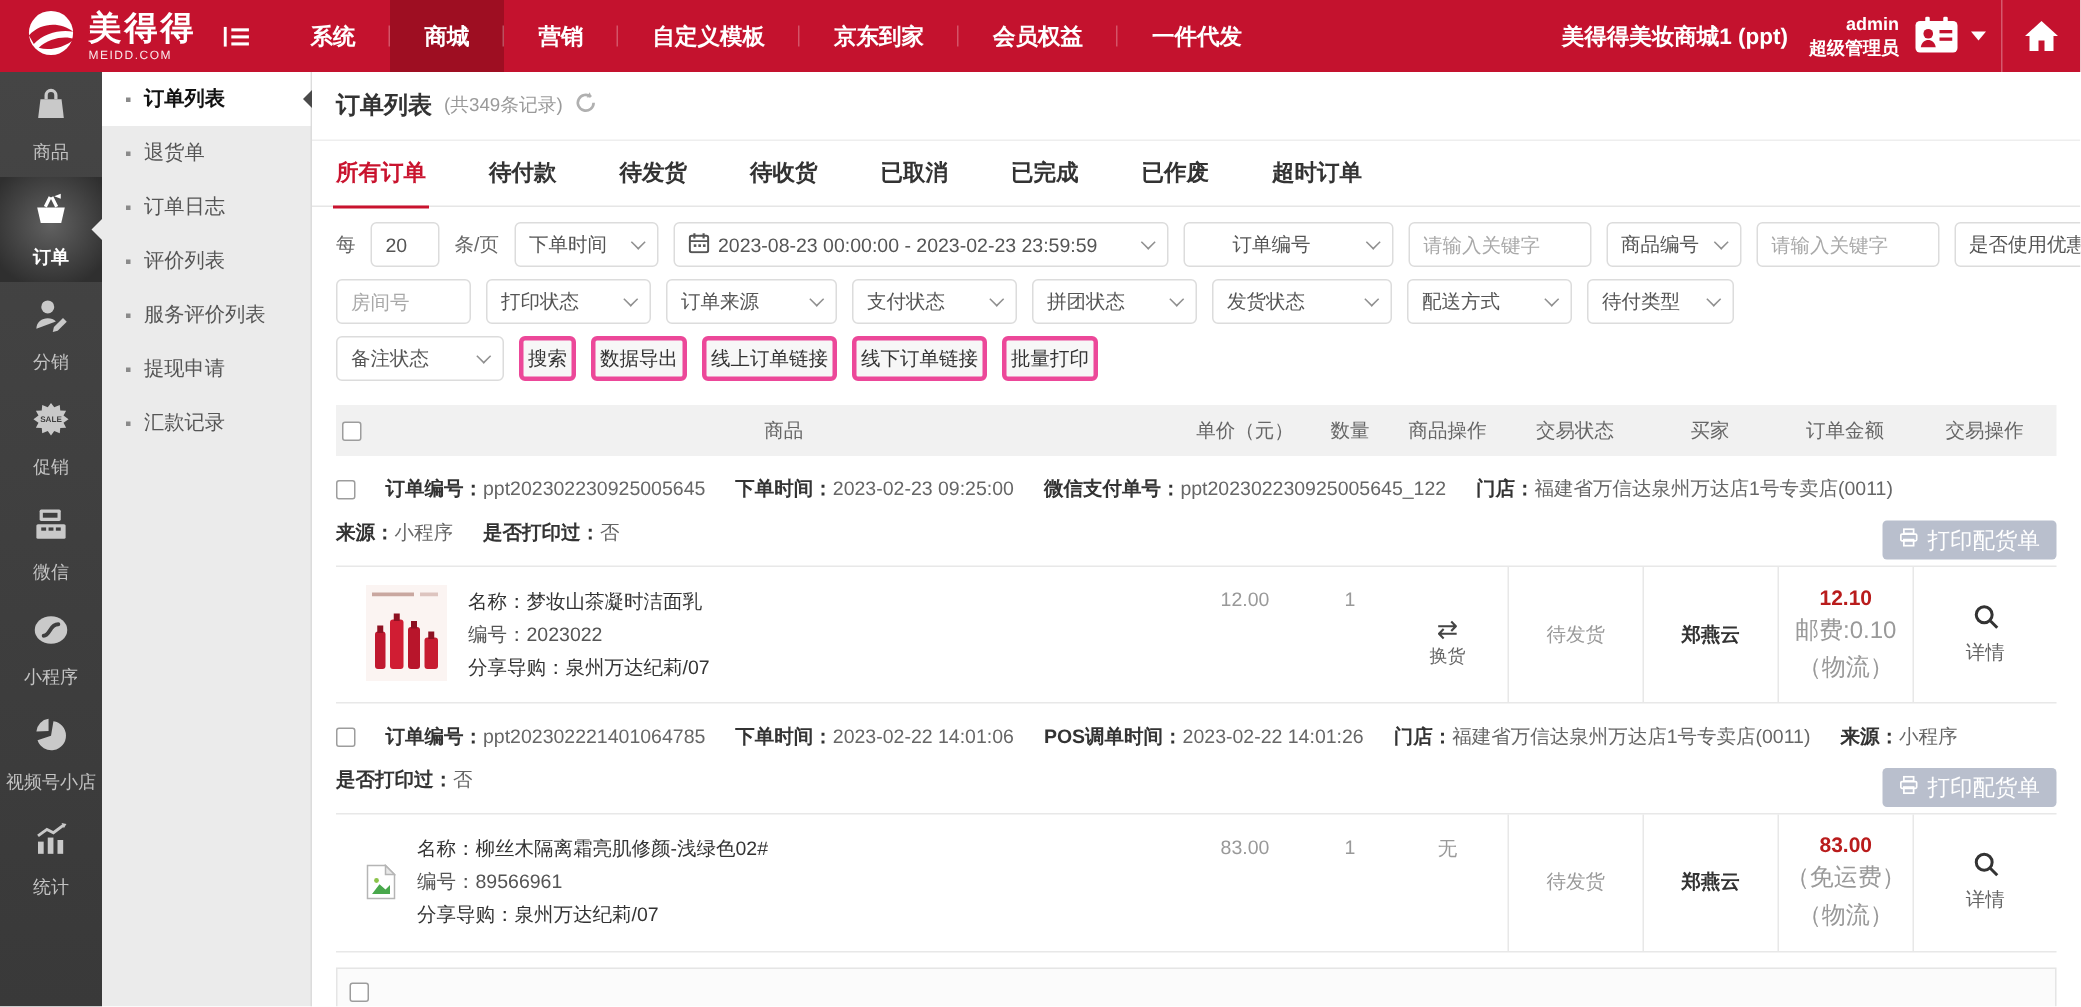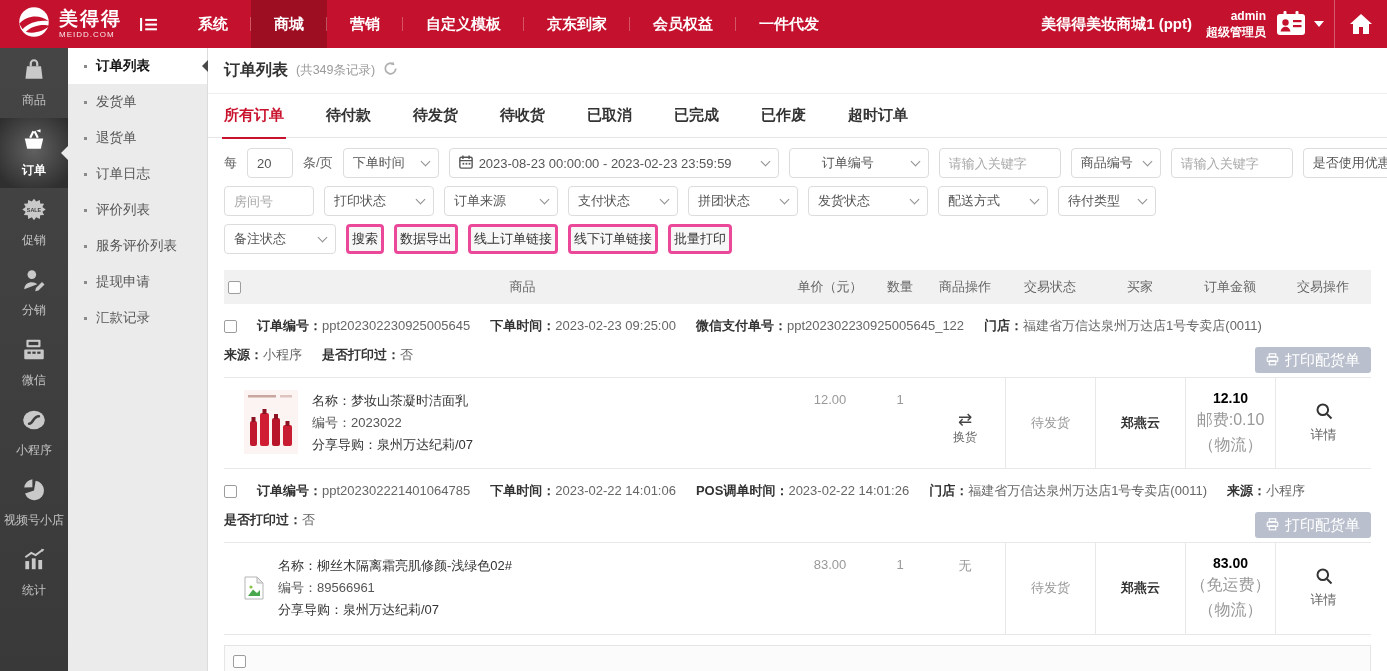--- a/index.html
+++ b/index.html
@@ -3,21 +3,21 @@
 <meta charset="utf-8">
 <style>
   * { margin:0; padding:0; box-sizing:border-box; }
   html,body { width:1387px; height:671px; overflow:hidden; font-family:"Liberation Sans","DejaVu Sans",sans-serif; background:#fff; }
   .app { position:relative; width:1387px; height:671px; overflow:hidden; }
 
   
   .topnav { position:absolute; top:0; left:0; width:1387px; height:48px; background:#c4122e; display:flex; align-items:center; color:#fff; z-index:10; }
   .logo { display:flex; align-items:center; gap:7px; padding:0 14px 0 16px; }
   .logo-txt { display:flex; flex-direction:column; line-height:1; }
-  .logo-title { font-size:19px; font-weight:bold; letter-spacing:2px; }
+  .logo-title { font-size:22px; font-weight:bold; letter-spacing:2px; }
   .logo-sub { font-size:8px; letter-spacing:1px; margin-top:3px; opacity:.9; }
   .nav-toggle { margin:0 18px 0 4px; display:flex; align-items:center; cursor:pointer; }
   .nav-items { display:flex; height:48px; align-items:stretch; }
   .nav-item { position:relative; display:flex; align-items:center; padding:0 23px; font-size:15px; font-weight:bold; cursor:pointer; white-space:nowrap; }
   .nav-item::after { content:""; position:absolute; right:0; top:17px; height:14px; width:1px; background:rgba(255,255,255,.28); }
   .nav-item:last-child::after { display:none; }
   .nav-item.active { background:#9e0e22; }
   .topnav-right { margin-left:auto; display:flex; align-items:center; height:48px; }
   .store-name { font-size:15px; font-weight:bold; white-space:nowrap; }
   .user-block { text-align:right; font-size:12px; font-weight:bold; line-height:1.35; margin:0 10px 0 14px; white-space:nowrap; }
@@ -85,21 +85,21 @@
   .p-main { flex:1; display:flex; gap:14px; padding:12px 0 12px 20px; align-items:flex-start; }
   .p-img { flex-shrink:0; display:flex; align-items:center; }
   .p-txt { font-size:13px; color:#333; line-height:1.7; }
   .p-txt .sku { color:#555; }
   .p-cell { display:flex; justify-content:center; color:#999; font-size:13px; padding-top:14px; flex-shrink:0; }
   .p-vcell { border-left:1px solid #e8e8e8; display:flex; flex-direction:column; align-items:center; justify-content:center; font-size:13px; color:#999; flex-shrink:0; gap:4px; }
   .swap-op { display:flex; flex-direction:column; align-items:center; gap:1px; padding-top:10px; }
   .swap-glyph { font-size:17px; color:#444; line-height:1; }
   .swap-label { font-size:12px; color:#666; }
   .buyer-name { color:#333; font-weight:bold; }
-  .amt-main { color:#000000; font-weight:bold; font-size:14px; }
+  .amt-main { color:#b91c1c; font-weight:bold; font-size:14px; }
   .amt-sub { font-size:16px; color:#999; }
   .detail-cell { cursor:pointer; gap:3px; }
   .detail-label { color:#666; }
   .next-strip { margin:10px 16px 0; border:1px solid #e5e5e5; background:#fbfbfb; height:34px; display:flex; align-items:center; padding-left:4px; }
 </style>
 </head>
 <body>
 
 <div class="app">
 
@@ -172,32 +172,32 @@
     <div class="sb-item active">
       <span><svg width="26" height="26" viewBox="0 0 24 24">
             <path d="M3.5 10.5h17l-2.2 9.5H5.7z" fill="#fff"></path>
             <path d="M8.5 10l3-6 M15.5 10l-3-6" stroke="#fff" stroke-width="2" fill="none"></path>
             <path d="M14 3.5l4-1.5v3z" fill="#fff"></path>
           </svg></span>
       <span class="sb-label">订单</span>
     </div>
     <div class="sb-item">
       <span><svg width="26" height="26" viewBox="0 0 24 24">
-            <polygon points="12,1.5 14,4.2 17.4,2.8 17.7,6.1 21.3,6.3 19.7,9.3 22.8,11.5 19.7,13.7 21.3,16.7 17.7,16.9 17.4,20.2 14,18.8 12,21.5 10,18.8 6.6,20.2 6.3,16.9 2.7,16.7 4.3,13.7 1.2,11.5 4.3,9.3 2.7,6.3 6.3,6.1 6.6,2.8 10,4.2" fill="#c9c9c9"></polygon>
-            <text x="12" y="13.4" font-size="5" fill="#3e3e3e" text-anchor="middle" font-weight="bold" font-family="Liberation Sans,sans-serif">SALE</text>
-          </svg></span>
-      <span class="sb-label">促销</span>
-    </div>
-    <div class="sb-item">
-      <span><svg width="26" height="26" viewBox="0 0 24 24">
             <circle cx="10" cy="7" r="4" fill="#c9c9c9"></circle>
             <path d="M3 20.5c0-4.2 3.4-6.5 7-6.5 2 0 3.8.7 5 2z" fill="#c9c9c9"></path>
             <path d="M13.8 19.4l5.6-5.6 2.3 2.3-5.6 5.6-3 .7z" fill="#c9c9c9"></path>
           </svg></span>
       <span class="sb-label">分销</span>
+    </div>
+    <div class="sb-item">
+      <span><svg width="26" height="26" viewBox="0 0 24 24">
+            <polygon points="12,1.5 14,4.2 17.4,2.8 17.7,6.1 21.3,6.3 19.7,9.3 22.8,11.5 19.7,13.7 21.3,16.7 17.7,16.9 17.4,20.2 14,18.8 12,21.5 10,18.8 6.6,20.2 6.3,16.9 2.7,16.7 4.3,13.7 1.2,11.5 4.3,9.3 2.7,6.3 6.3,6.1 6.6,2.8 10,4.2" fill="#c9c9c9"></polygon>
+            <text x="12" y="13.4" font-size="5" fill="#3e3e3e" text-anchor="middle" font-weight="bold" font-family="Liberation Sans,sans-serif">SALE</text>
+          </svg></span>
+      <span class="sb-label">促销</span>
     </div>
     <div class="sb-item">
       <span><svg width="26" height="26" viewBox="0 0 24 24">
             <rect x="5" y="2.5" width="13" height="7" rx="1" fill="#c9c9c9"></rect>
             <rect x="7" y="4.5" width="9" height="3" fill="#3e3e3e"></rect>
             <rect x="3" y="11.5" width="18" height="9" rx="1" fill="#c9c9c9"></rect>
             <rect x="6" y="13.5" width="3" height="2" fill="#3e3e3e"></rect>
             <rect x="10.5" y="13.5" width="3" height="2" fill="#3e3e3e"></rect>
             <rect x="15" y="13.5" width="3" height="2" fill="#3e3e3e"></rect>
           </svg></span>
@@ -224,21 +224,20 @@
             <rect x="16" y="12" width="3.5" height="8.5" fill="#c9c9c9"></rect>
             <path d="M4 9.5l5.5-4 4 2 6-4.5" stroke="#c9c9c9" stroke-width="1.8" fill="none"></path>
             <path d="M18.5 1.5l3 .6-1.6 2.6z" fill="#c9c9c9"></path>
           </svg></span>
       <span class="sb-label">统计</span>
     </div>
   </div>
 
   <div class="submenu">
     <div class="sm-item active">订单列表</div>
-    <div class="sm-item">发货单</div>
     <div class="sm-item">退货单</div>
     <div class="sm-item">订单日志</div>
     <div class="sm-item">评价列表</div>
     <div class="sm-item">服务评价列表</div>
     <div class="sm-item">提现申请</div>
     <div class="sm-item">汇款记录</div>
   </div>
 
   <div class="main">
 

